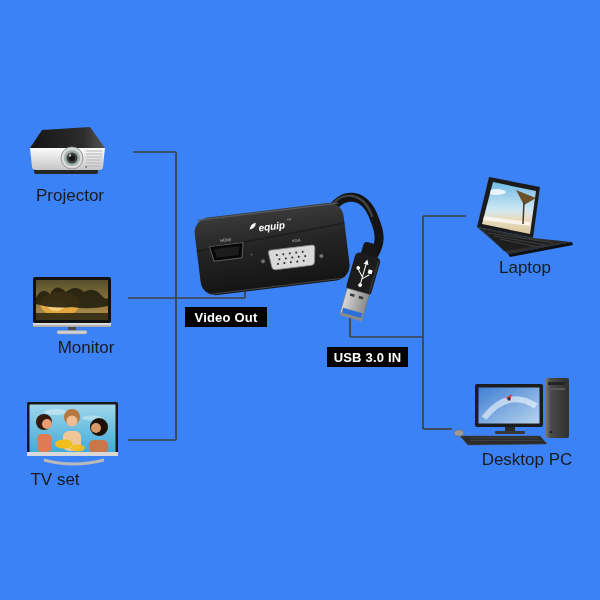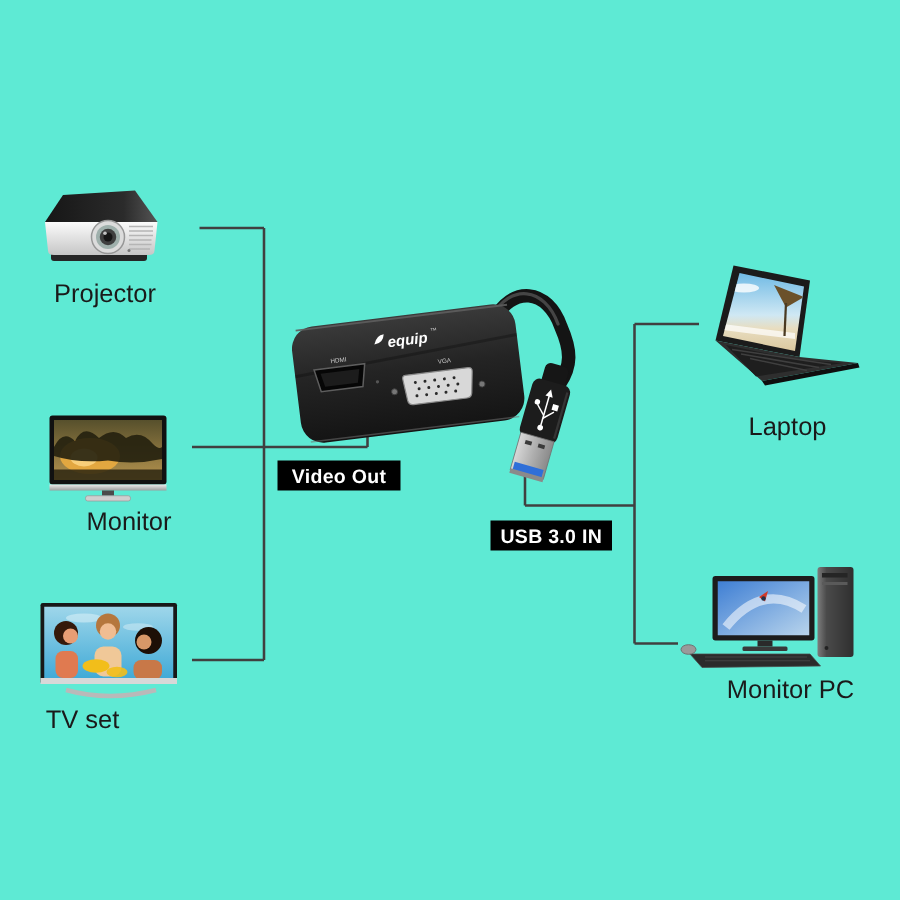--- a/index.html
+++ b/index.html
@@ -1,16 +1,16 @@
 <!DOCTYPE html>
 <html><head>
 <meta charset="utf-8">
 <style>
   html,body{margin:0;padding:0;background:#fff;}
-  .canvas{position:relative;width:600px;height:600px;background:#5eead4;overflow:hidden;
+  .canvas{position:relative;width:600px;height:600px;background:#3b82f6;overflow:hidden;
           font-family:"Liberation Sans",sans-serif;}
   .abs{position:absolute;}
   .dev-label{position:absolute;text-align:center;font-size:17px;color:#1a1a1a;line-height:1.1;}
   .badge{position:absolute;background:#000;color:#fff;font-weight:bold;font-size:13px;
          display:flex;align-items:center;justify-content:center;letter-spacing:.2px;text-align:right;}
   svg{display:block;}
 </style>
 </head>
 <body>
 
@@ -156,21 +156,21 @@
       <polygon points="11,55 67,66 106,70 42,82" fill="#2e2e2e"></polygon>
       <polygon points="18,58 66,68 96,70 38,79" fill="#1e1e1e"></polygon>
       <g stroke="#3f3f3f" stroke-width="1">
         <line x1="22" y1="61" x2="88" y2="71"></line>
           <line x1="28" y1="64" x2="80" y2="73"></line>
         <line x1="34" y1="67" x2="72" y2="75"></line>
       </g>
       <polygon points="42,82 106,70 107,73 44,85" fill="#0f0f0f"></polygon>
     </svg>
   </div>
-  <div class="dev-label" style="left:475px;top:276px;width:100px">Laptop</div>
+  <div class="dev-label" style="left:475px;top:259px;width:100px">Laptop</div>
 
   <div class="abs" style="left:450px;top:374px">
     <svg width="124" height="80" viewBox="0 0 124 80">
       <defs>
         <linearGradient id="tower" x1="0" y1="0" x2="1" y2="0">
           <stop offset="0" stop-color="#7d7d7d"></stop>
             <stop offset="0.25" stop-color="#4a4a4a"></stop>
             <stop offset="1" stop-color="#2f2f2f"></stop>
         </linearGradient>
         <linearGradient id="pcScr" x1="0" y1="0" x2="1" y2="1">
@@ -192,21 +192,21 @@
       <rect x="55" y="53" width="10" height="4" fill="#2a2a2a"></rect>
       <rect x="45" y="57" width="30" height="3" rx="1" fill="#383838"></rect>
       <polygon points="10,62 90,62 97,70 18,71" fill="#2b2b2b" stroke="#4a4a4a" stroke-width="0.5"></polygon>
       <g stroke="#454545" stroke-width="0.8">
         <line x1="20" y1="64" x2="88" y2="64"></line>
           <line x1="20" y1="66.5" x2="90" y2="66.5"></line>
       </g>
       <ellipse cx="9" cy="59" rx="5" ry="3.2" fill="#9a9a9a" stroke="#6a6a6a" stroke-width="0.6"></ellipse>
     </svg>
   </div>
-  <div class="dev-label" style="left:467px;top:451px;width:120px">Monitor PC</div>
+  <div class="dev-label" style="left:467px;top:451px;width:120px">Desktop PC</div>
 
   <div class="abs" style="left:185px;top:180px">
     <svg width="230" height="170" viewBox="0 0 230 170">
       <defs>
         <linearGradient id="adBody" x1="0" y1="0" x2="0" y2="1">
           <stop offset="0" stop-color="#3a3a3a"></stop>
             <stop offset="0.45" stop-color="#242424"></stop>
             <stop offset="1" stop-color="#141414"></stop>
         </linearGradient>
         <linearGradient id="shell" x1="0" y1="0" x2="1" y2="0">

